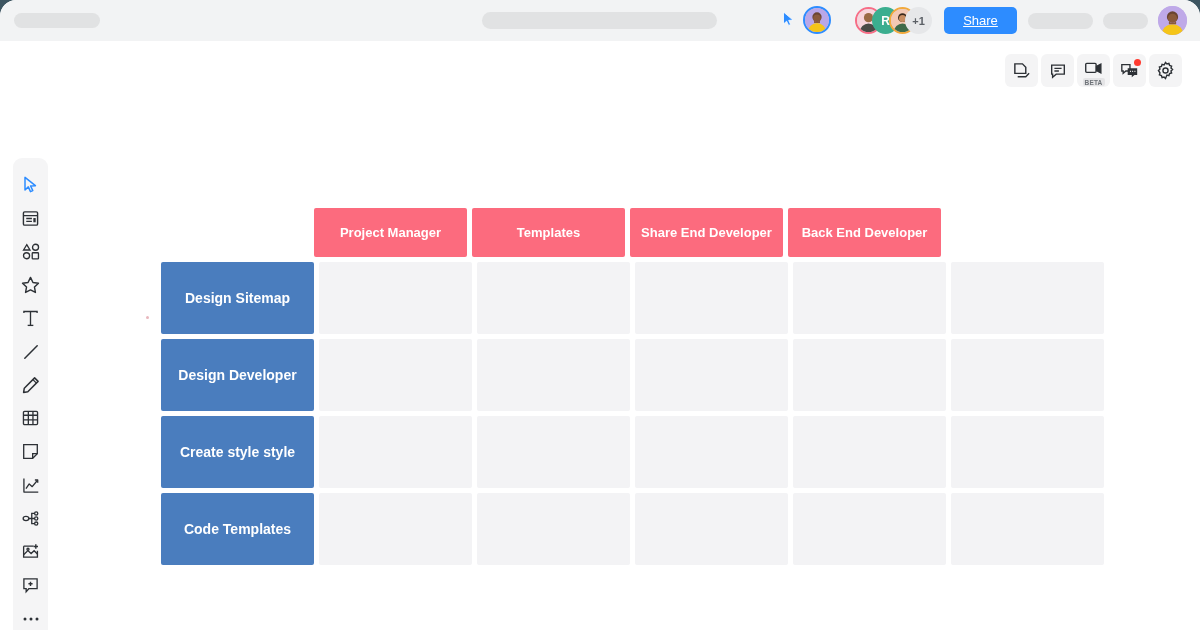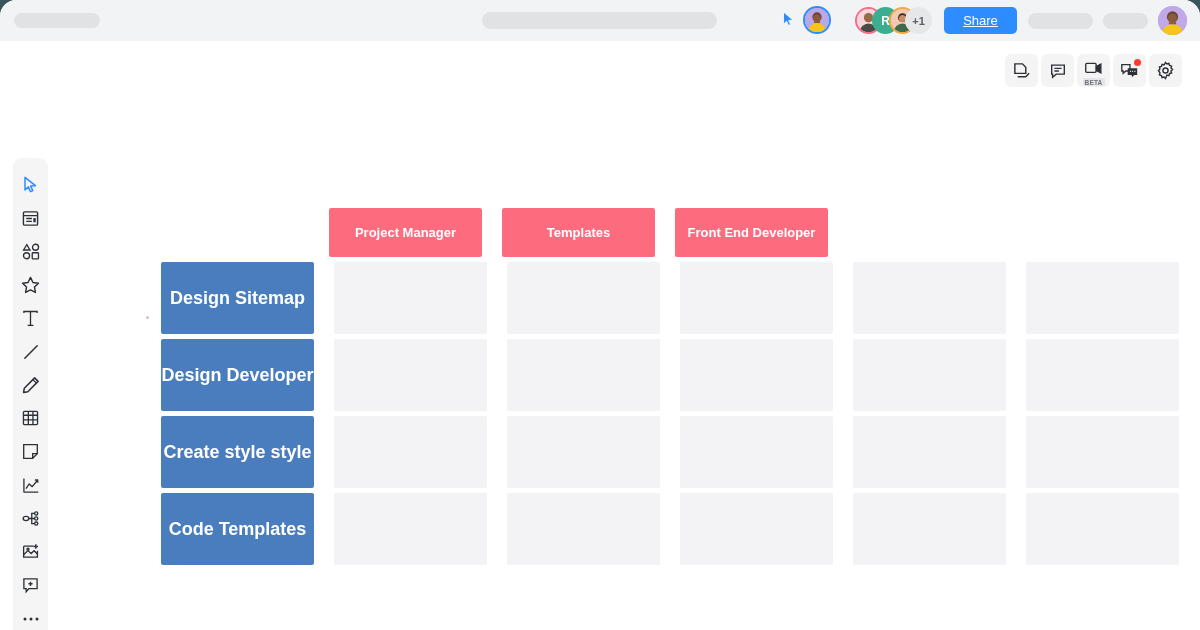--- a/index.html
+++ b/index.html
@@ -140,21 +140,21 @@
   }
   .tool-btn svg { display: block; }
 
   
   .matrix {
     position: absolute;
     left: 161px; top: 208px;
   }
   .matrix-row {
     display: flex;
-    gap: 20px;
+    gap: 5px;
     margin-bottom: 5px;
   }
   .hdr-spacer { width: 148px; }
   .col-hdr {
     width: 153px; height: 49px;
     background: #fc6b7e;
     border-radius: 2px;
     display: flex;
     align-items: center;
     justify-content: center;
@@ -164,21 +164,21 @@
     cursor: pointer;
   }
   .row-hdr {
     width: 153px; height: 72px;
     background: #4a7dbe;
     border-radius: 2px;
     display: flex;
     align-items: center;
     justify-content: center;
     color: #ffffff;
-    font-size: 18px;
+    font-size: 14px;
     font-weight: 700;
     cursor: pointer;
   }
   .cell {
     width: 153px; height: 72px;
     background: #f3f3f5;
     border-radius: 2px;
     cursor: pointer;
   }
   .body-row { margin-bottom: 5px; }
@@ -444,21 +444,22 @@
   </div>
 
   <div class="stray-mark"></div>
 
   <div class="matrix">
 
     <div class="matrix-row">
       <div class="hdr-spacer"></div>
       <div class="col-hdr">Project Manager</div>
       <div class="col-hdr">Templates</div>
-      <div class="col-hdr">Front End Developer</div>
+      <div class="col-hdr">Share End Developer</div>
+      <div class="col-hdr">Back End Developer</div>
     </div>
 
     <div class="matrix-row body-row">
       <div class="row-hdr">Design Sitemap</div>
       <div class="cell"></div>
       <div class="cell"></div>
       <div class="cell"></div>
       <div class="cell"></div>
       <div class="cell"></div>
     </div>

